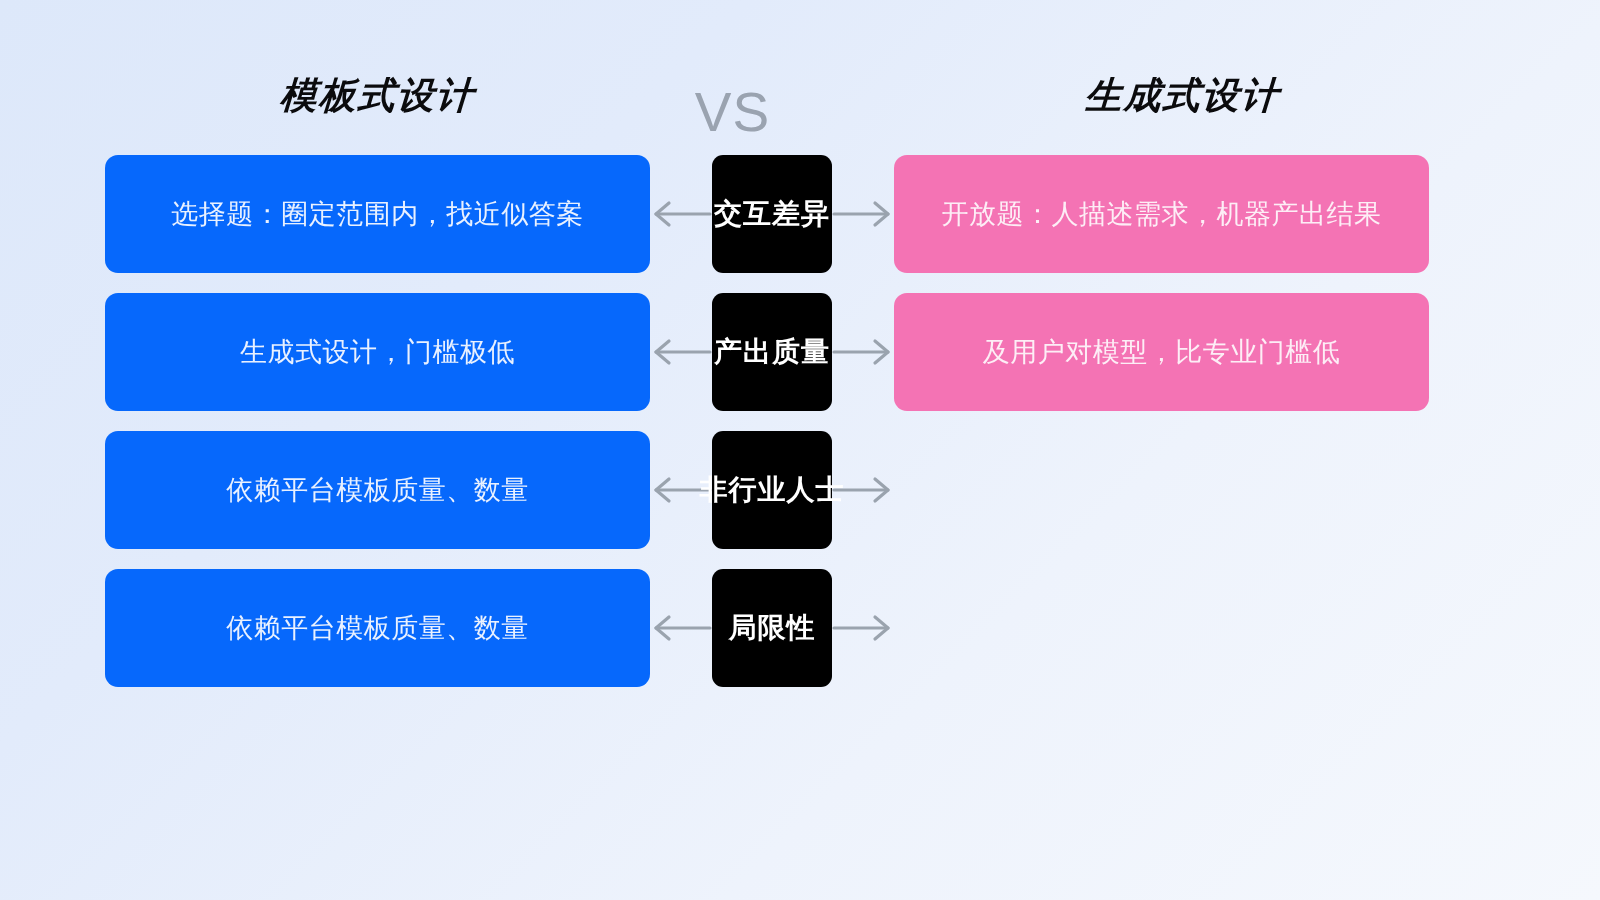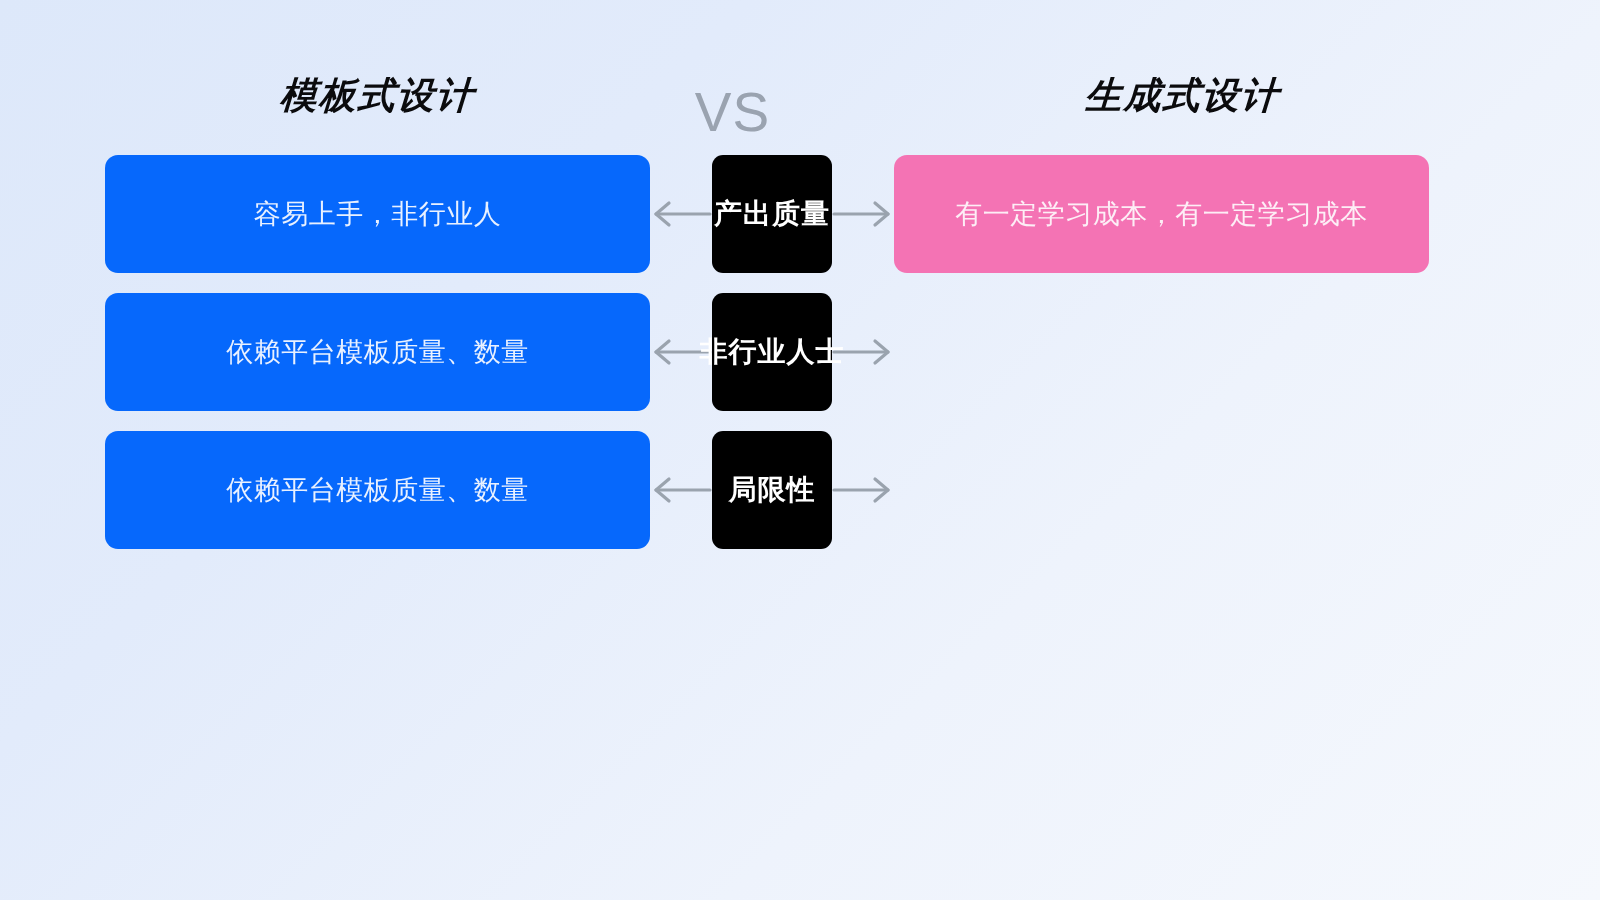--- a/index.html
+++ b/index.html
@@ -145,35 +145,52 @@
     <div class="head-col-mid">
       <span class="vs-label">VS</span>
     </div>
     <div class="head-col-right">
       <span class="head-title">生成式设计</span>
     </div>
   </div>
 
   <div class="rows" id="rows">
       <div class="row">
-        <div class="card card-left">容易上手，非行业人</div>
+        <div class="card card-left">选择题：圈定范围内，找近似答案</div>
+        <div class="arrow">
+          <svg width="62" height="30" viewBox="0 0 62 30" aria-hidden="true">
+            <path d="M60 15 L6 15" stroke="#9aa3ae" stroke-width="3.2" fill="none" stroke-linecap="round"></path>
+            <path d="M19 4 L6 15 L19 26" stroke="#9aa3ae" stroke-width="3.2" fill="none" stroke-linecap="round" stroke-linejoin="round"></path>
+          </svg>
+        </div>
+        <div class="center-pill">交互差异</div>
+        <div class="arrow">
+          <svg width="62" height="30" viewBox="0 0 62 30" aria-hidden="true">
+            <path d="M2 15 L56 15" stroke="#9aa3ae" stroke-width="3.2" fill="none" stroke-linecap="round"></path>
+            <path d="M43 4 L56 15 L43 26" stroke="#9aa3ae" stroke-width="3.2" fill="none" stroke-linecap="round" stroke-linejoin="round"></path>
+          </svg>
+        </div>
+        <div class="card card-right">开放题：人描述需求，机器产出结果</div>
+      </div>
+      <div class="row">
+        <div class="card card-left">生成式设计，门槛极低</div>
         <div class="arrow">
           <svg width="62" height="30" viewBox="0 0 62 30" aria-hidden="true">
             <path d="M60 15 L6 15" stroke="#9aa3ae" stroke-width="3.2" fill="none" stroke-linecap="round"></path>
             <path d="M19 4 L6 15 L19 26" stroke="#9aa3ae" stroke-width="3.2" fill="none" stroke-linecap="round" stroke-linejoin="round"></path>
           </svg>
         </div>
         <div class="center-pill">产出质量</div>
         <div class="arrow">
           <svg width="62" height="30" viewBox="0 0 62 30" aria-hidden="true">
             <path d="M2 15 L56 15" stroke="#9aa3ae" stroke-width="3.2" fill="none" stroke-linecap="round"></path>
             <path d="M43 4 L56 15 L43 26" stroke="#9aa3ae" stroke-width="3.2" fill="none" stroke-linecap="round" stroke-linejoin="round"></path>
           </svg>
         </div>
-        <div class="card card-right">有一定学习成本，有一定学习成本</div>
+        <div class="card card-right">及用户对模型，比专业门槛低</div>
       </div>
       <div class="row">
         <div class="card card-left">依赖平台模板质量、数量</div>
         <div class="arrow">
           <svg width="62" height="30" viewBox="0 0 62 30" aria-hidden="true">
             <path d="M60 15 L6 15" stroke="#9aa3ae" stroke-width="3.2" fill="none" stroke-linecap="round"></path>
             <path d="M19 4 L6 15 L19 26" stroke="#9aa3ae" stroke-width="3.2" fill="none" stroke-linecap="round" stroke-linejoin="round"></path>
           </svg>
         </div>
         <div class="center-pill">非行业人士</div>

